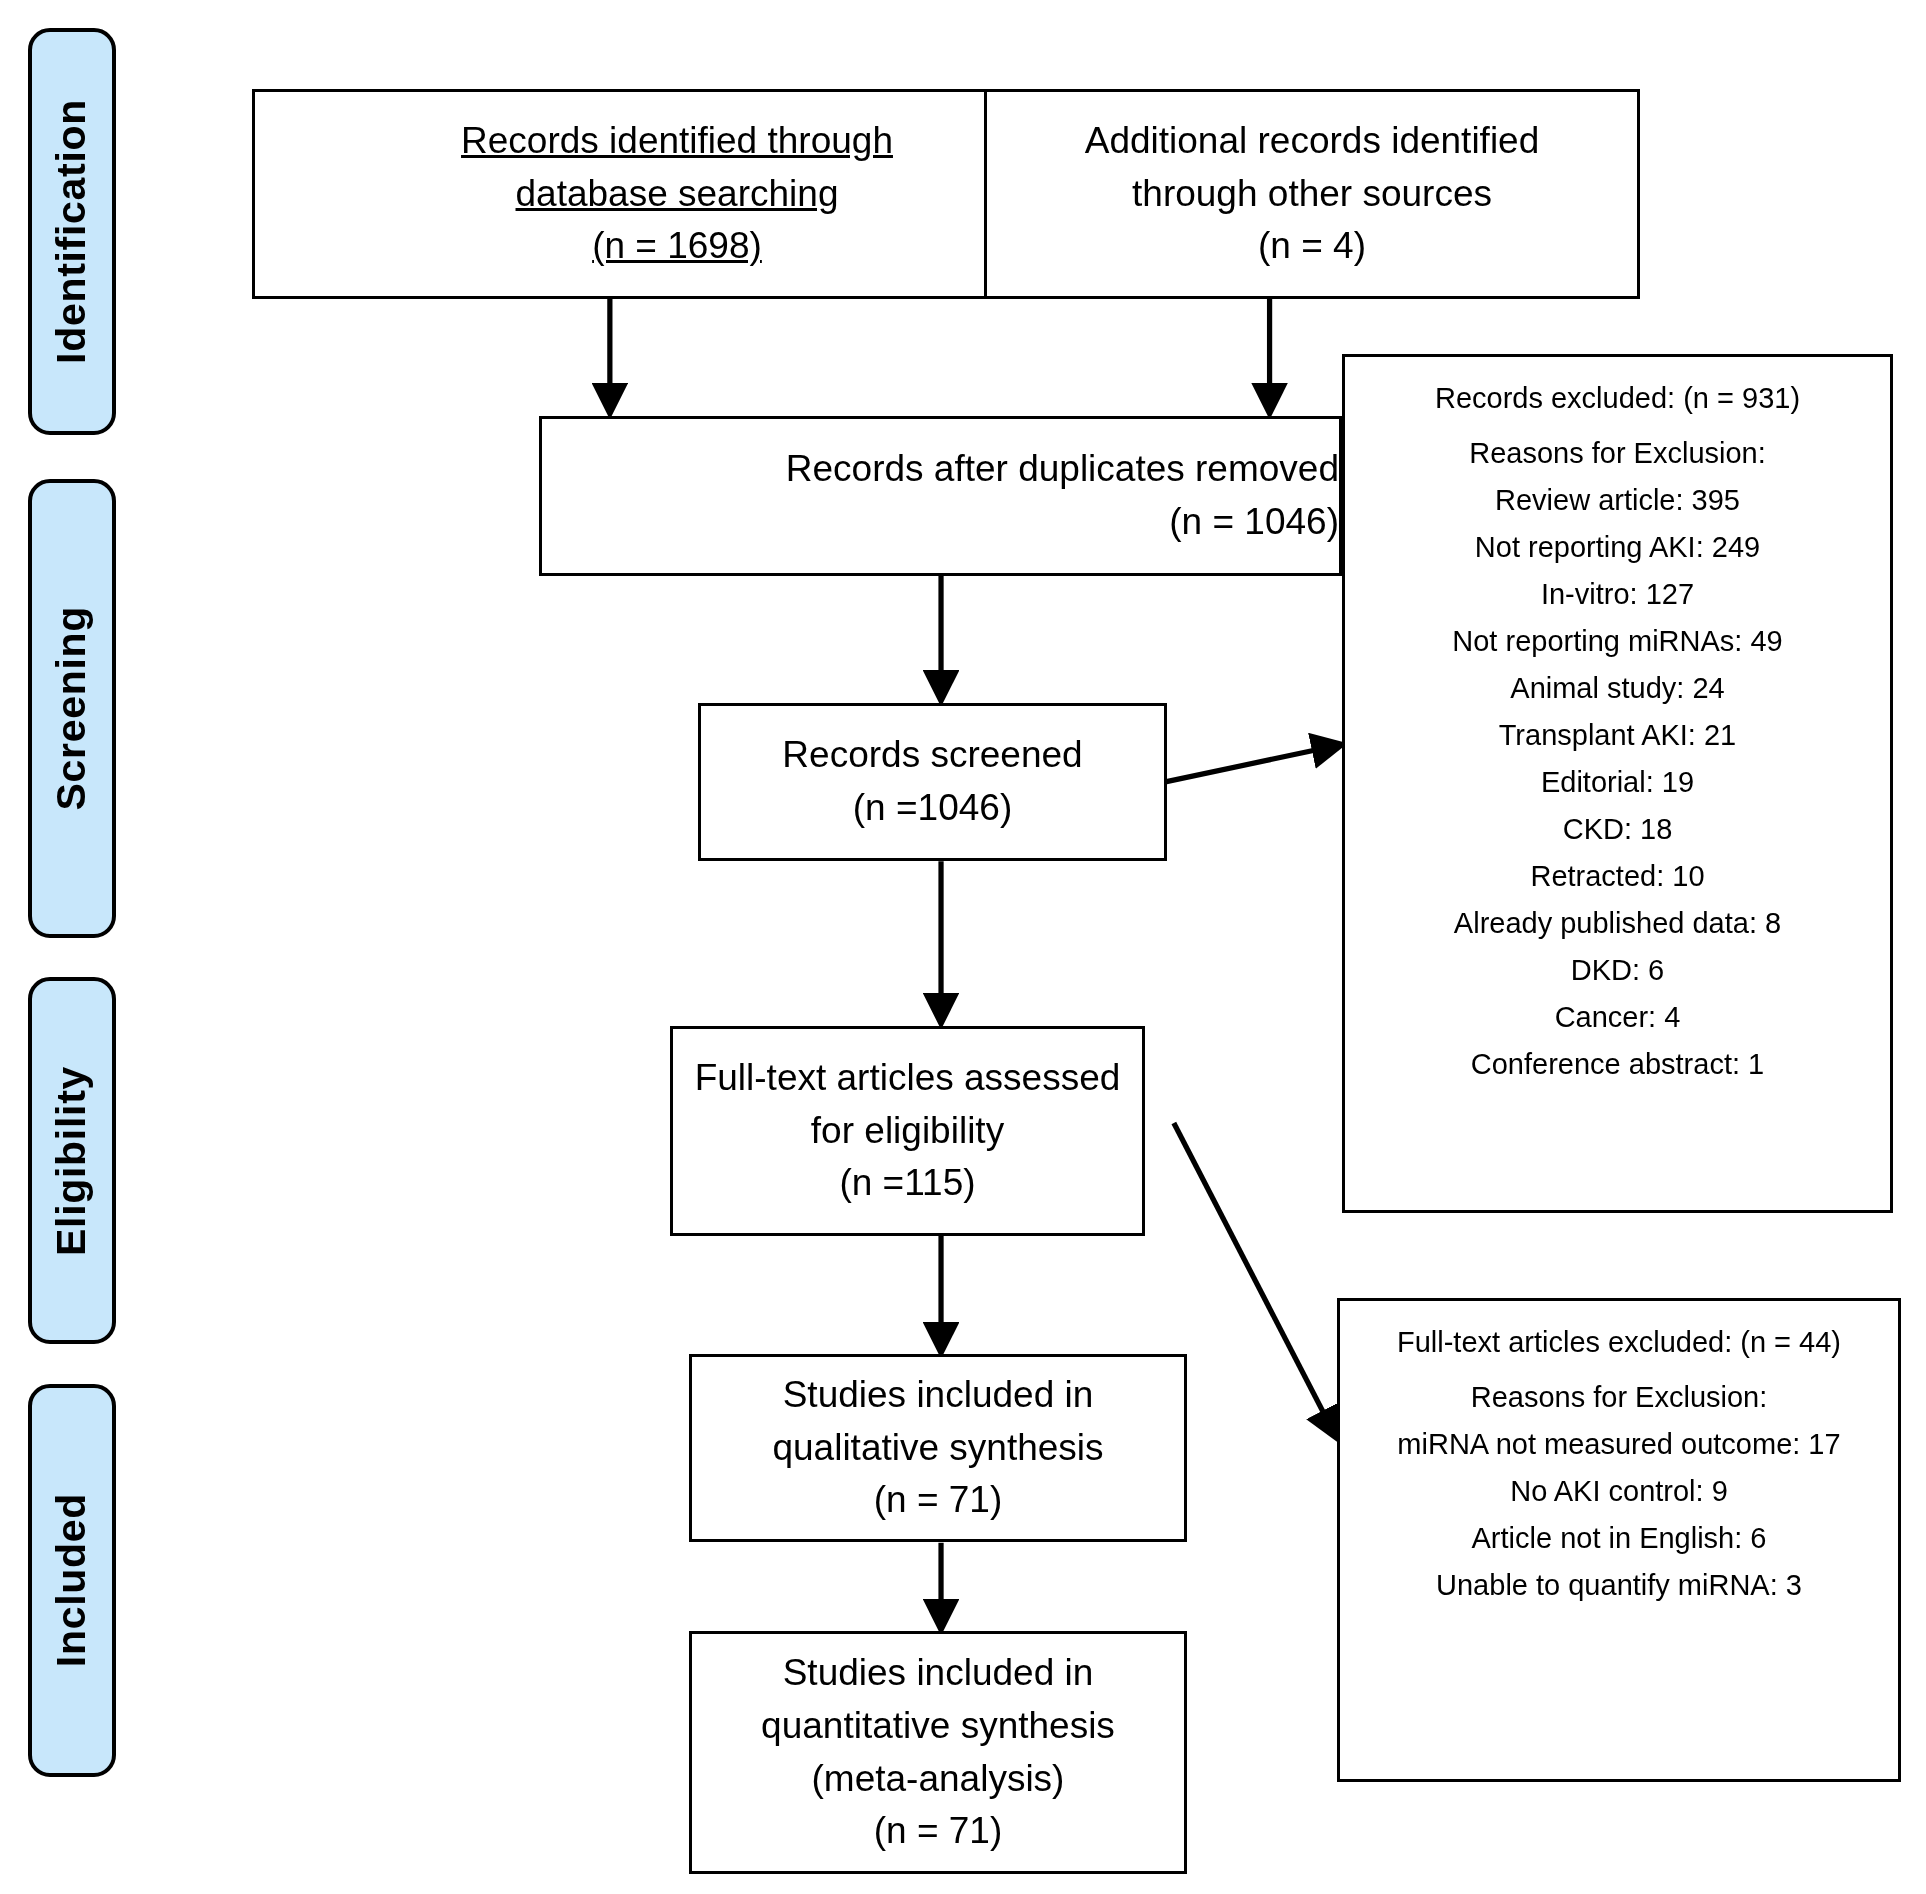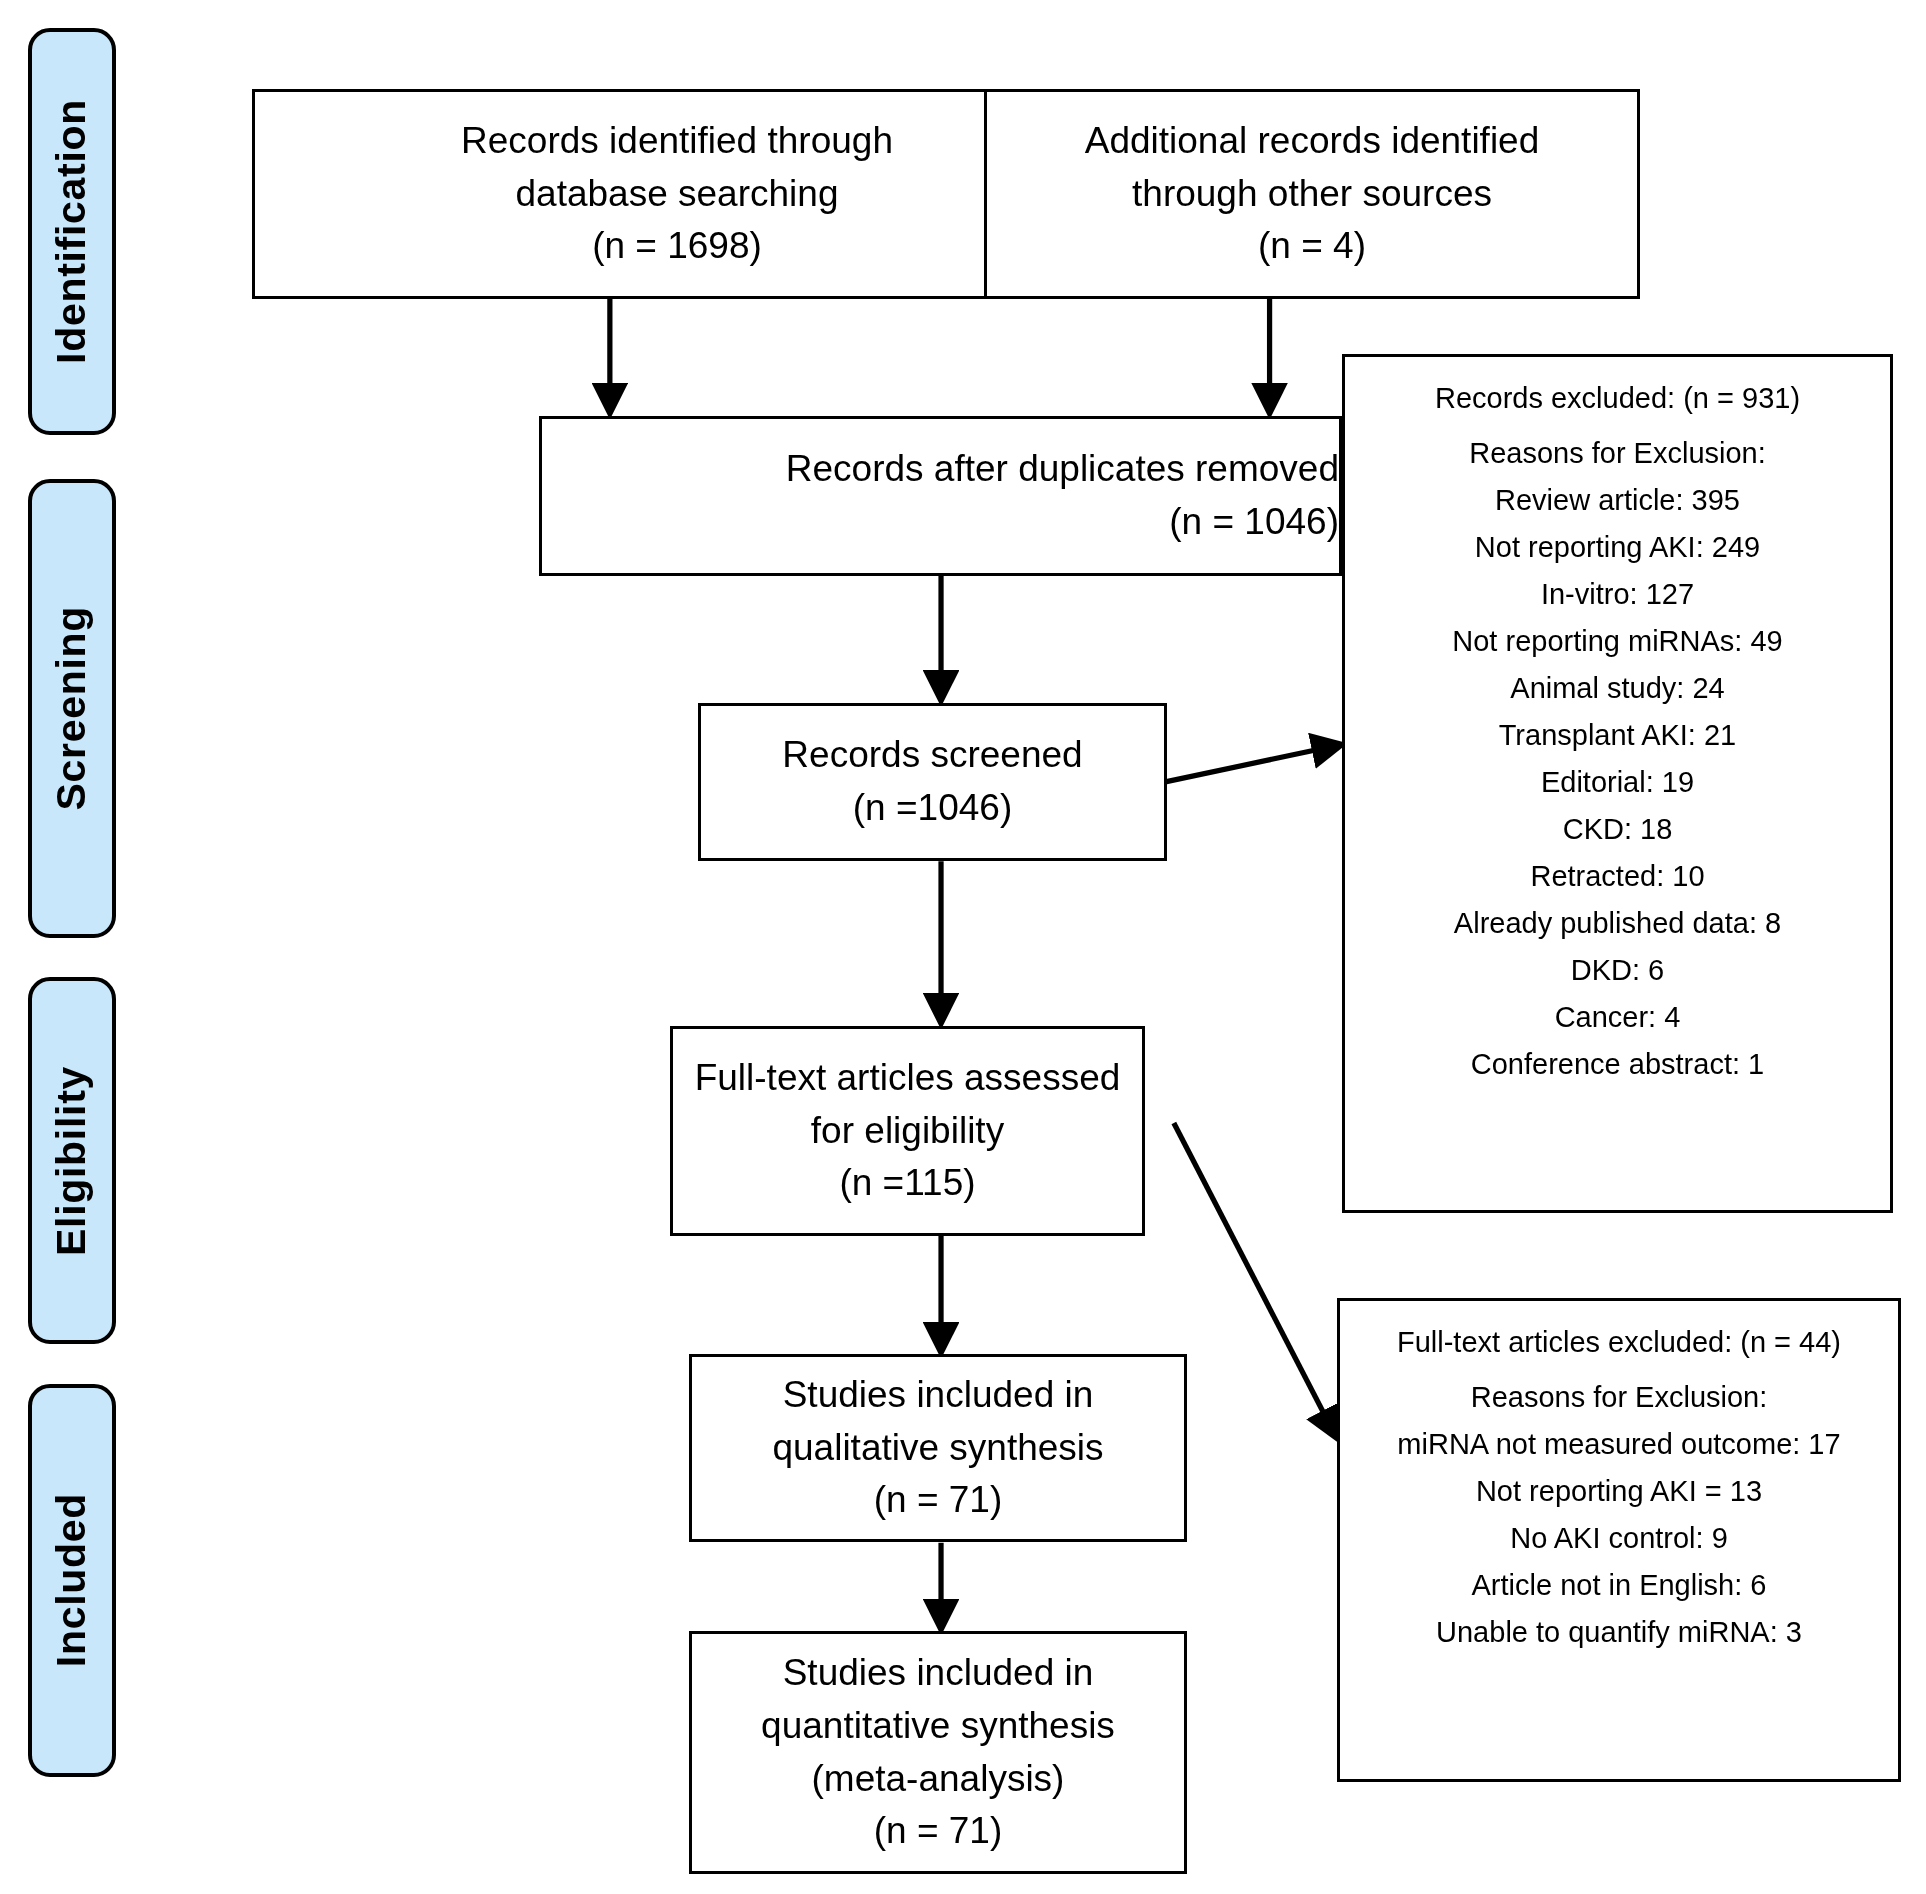--- a/index.html
+++ b/index.html
@@ -114,21 +114,21 @@
 
     <line x1="1435" y1="1313" x2="1435" y2="1560" stroke="#000000" stroke-width="8" marker-end="url(#arrowhead)"></line>
 
     <line x1="1790" y1="1712" x2="2038" y2="2192" stroke="#000000" stroke-width="8" marker-end="url(#arrowhead)"></line>
 
     <line x1="1435" y1="1884" x2="1435" y2="2062" stroke="#000000" stroke-width="8" marker-end="url(#arrowhead)"></line>
 
     <line x1="1435" y1="2352" x2="1435" y2="2484" stroke="#000000" stroke-width="8" marker-end="url(#arrowhead)"></line>
   </svg>
 
-  <div class="flow-box box-main" style="left:252px; top:89px; width:850px; height:210px;">
+  <div class="flow-box box-main" style="left:252px; top:89px; width:850px; height:210px;text-decoration:underline;">
     <span class="line">Records identified through</span>
     <span class="line">database searching</span>
     <span class="line">(n = 1698)</span>
   </div>
 
   <div class="flow-box box-main" style="left:984px; top:89px; width:656px; height:210px;">
     <span class="line">Additional records identified</span>
     <span class="line">through other sources</span>
     <span class="line">(n = 4)</span>
   </div>
@@ -164,21 +164,20 @@
   <div class="flow-box box-main" style="left:670px; top:1026px; width:475px; height:210px;">
     <span class="line">Full-text articles assessed</span>
     <span class="line">for eligibility</span>
     <span class="line">(n =115)</span>
   </div>
 
   <div class="flow-box box-list" style="left:1337px; top:1262px; width:564px; height:484px;">
     <span class="line">Full-text articles excluded: (n = 44)</span>
     <span class="line">Reasons for Exclusion:</span>
     <span class="line">miRNA not measured outcome: 17</span>
-    <span class="line">Not reporting AKI = 13</span>
     <span class="line">No AKI control: 9</span>
     <span class="line">Article not in English: 6</span>
     <span class="line">Unable to quantify miRNA: 3</span>
   </div>
 
   <div class="flow-box box-main" style="left:689px; top:1354px; width:498px; height:188px;">
     <span class="line">Studies included in</span>
     <span class="line">qualitative synthesis</span>
     <span class="line">(n = 71)</span>
   </div>

